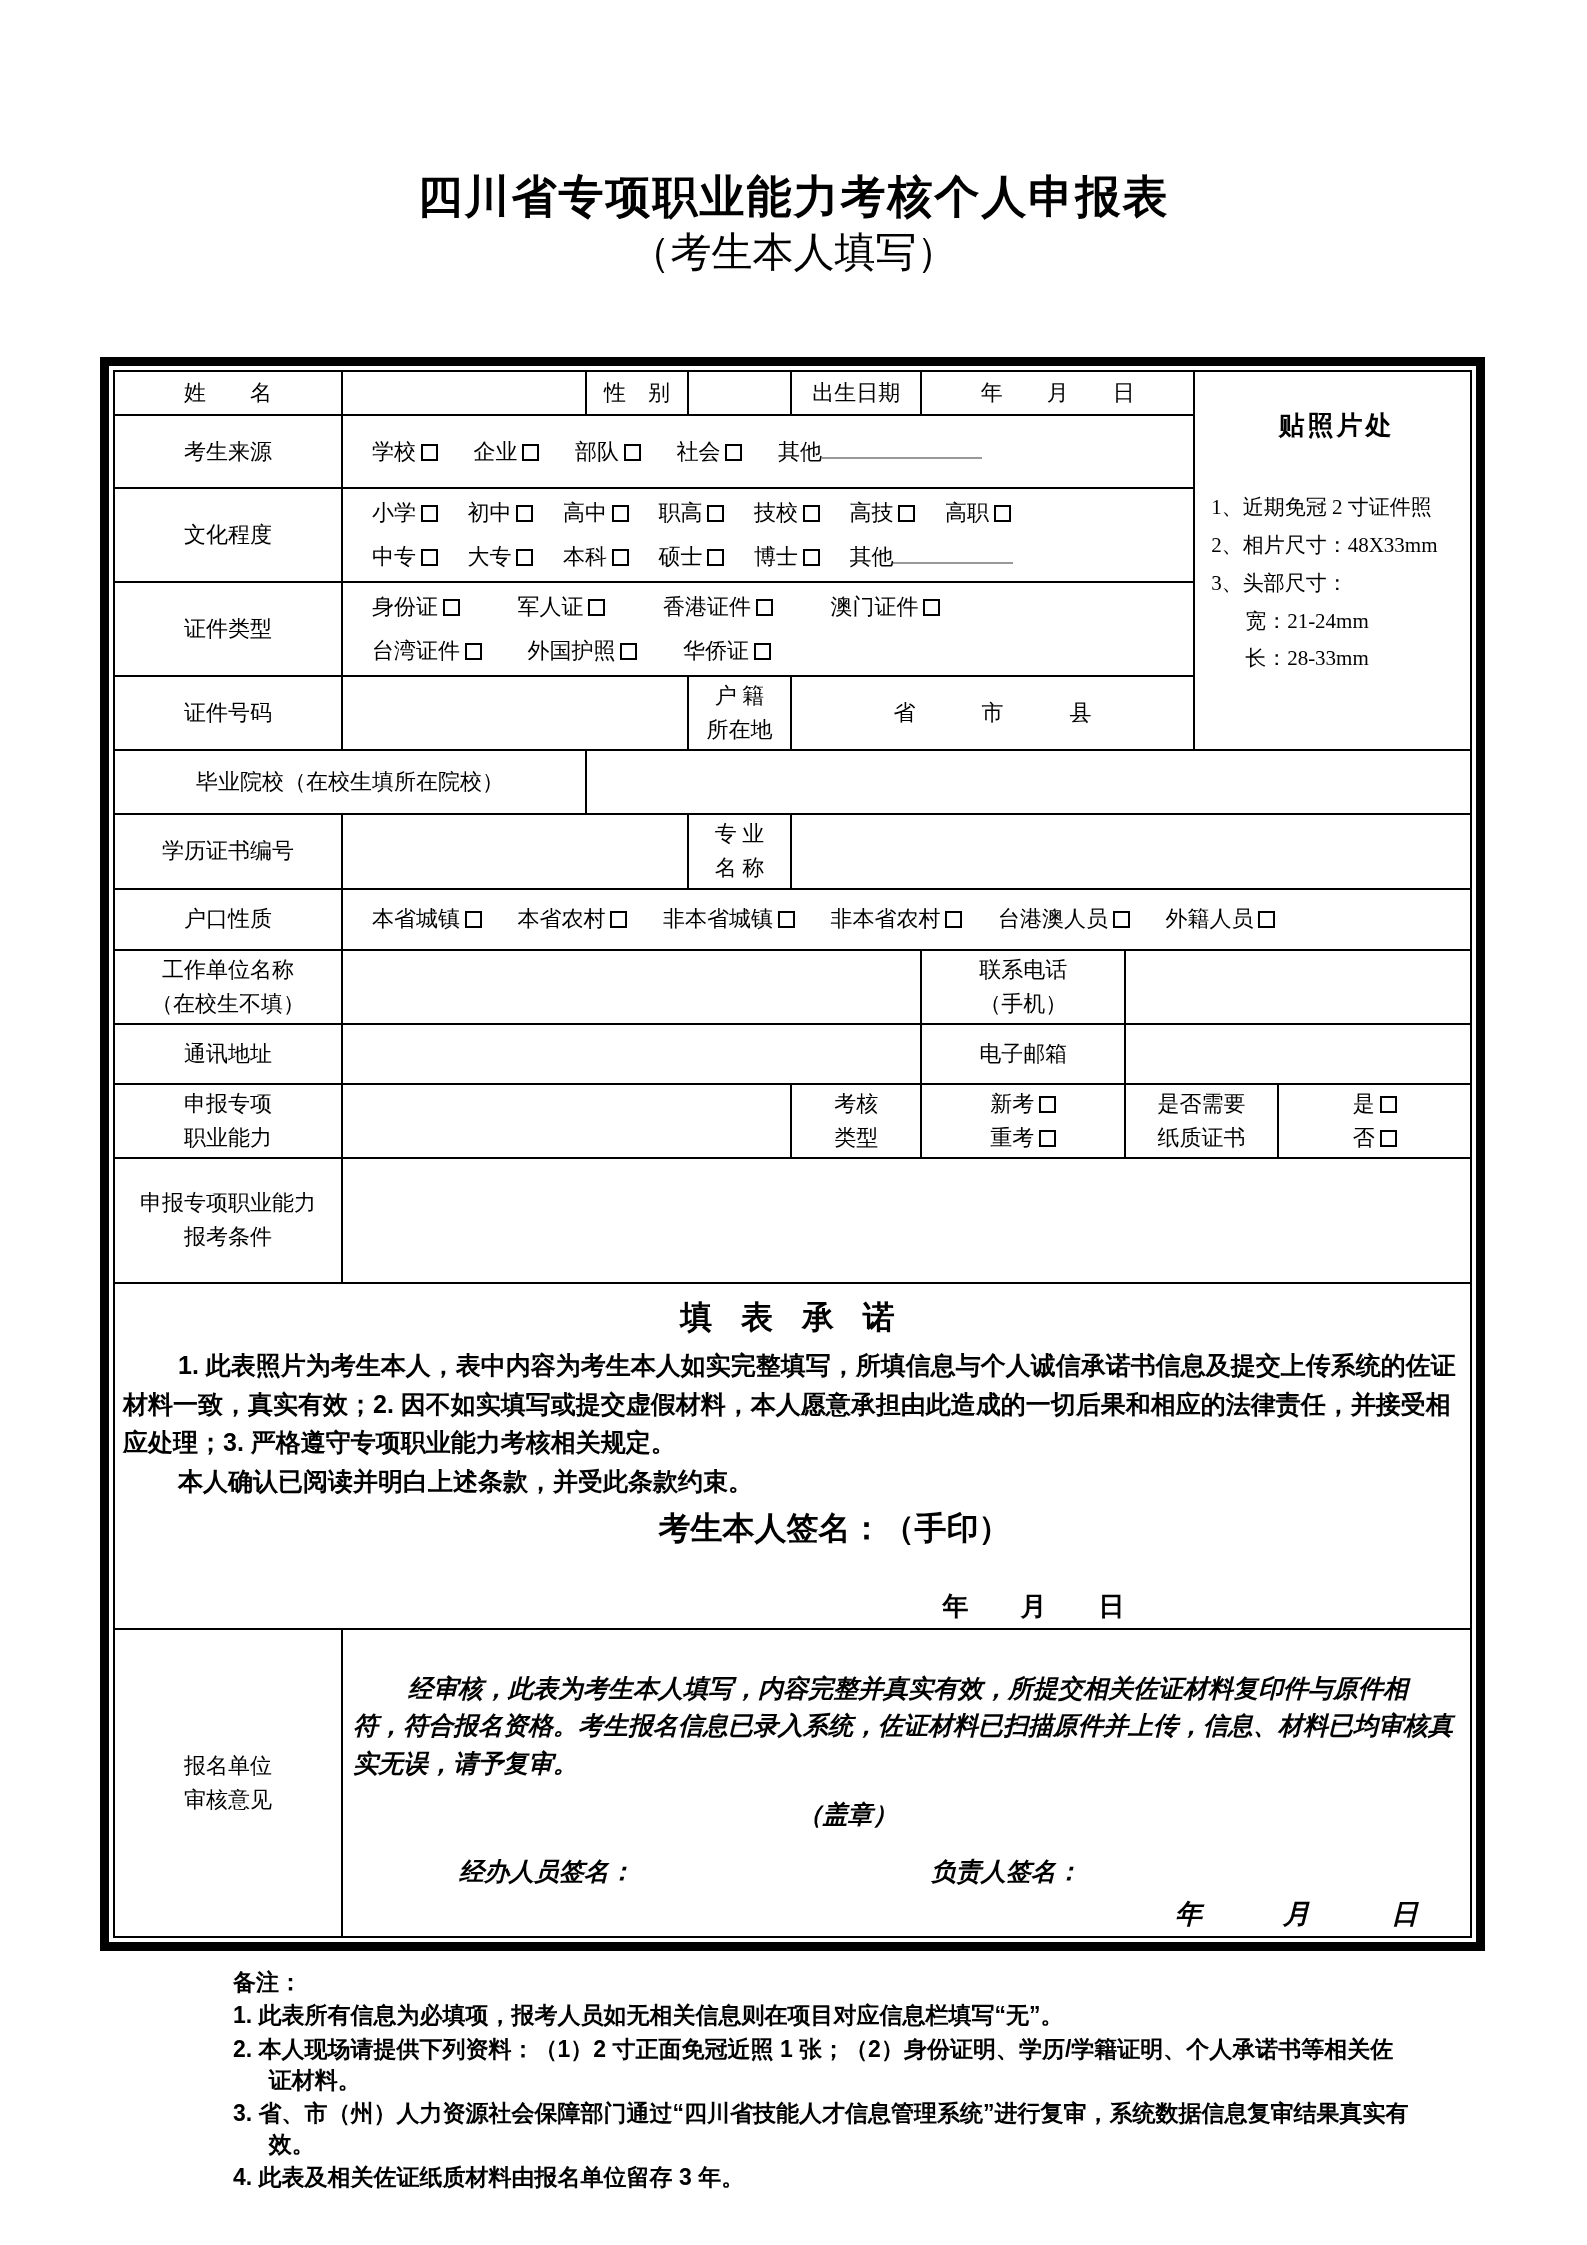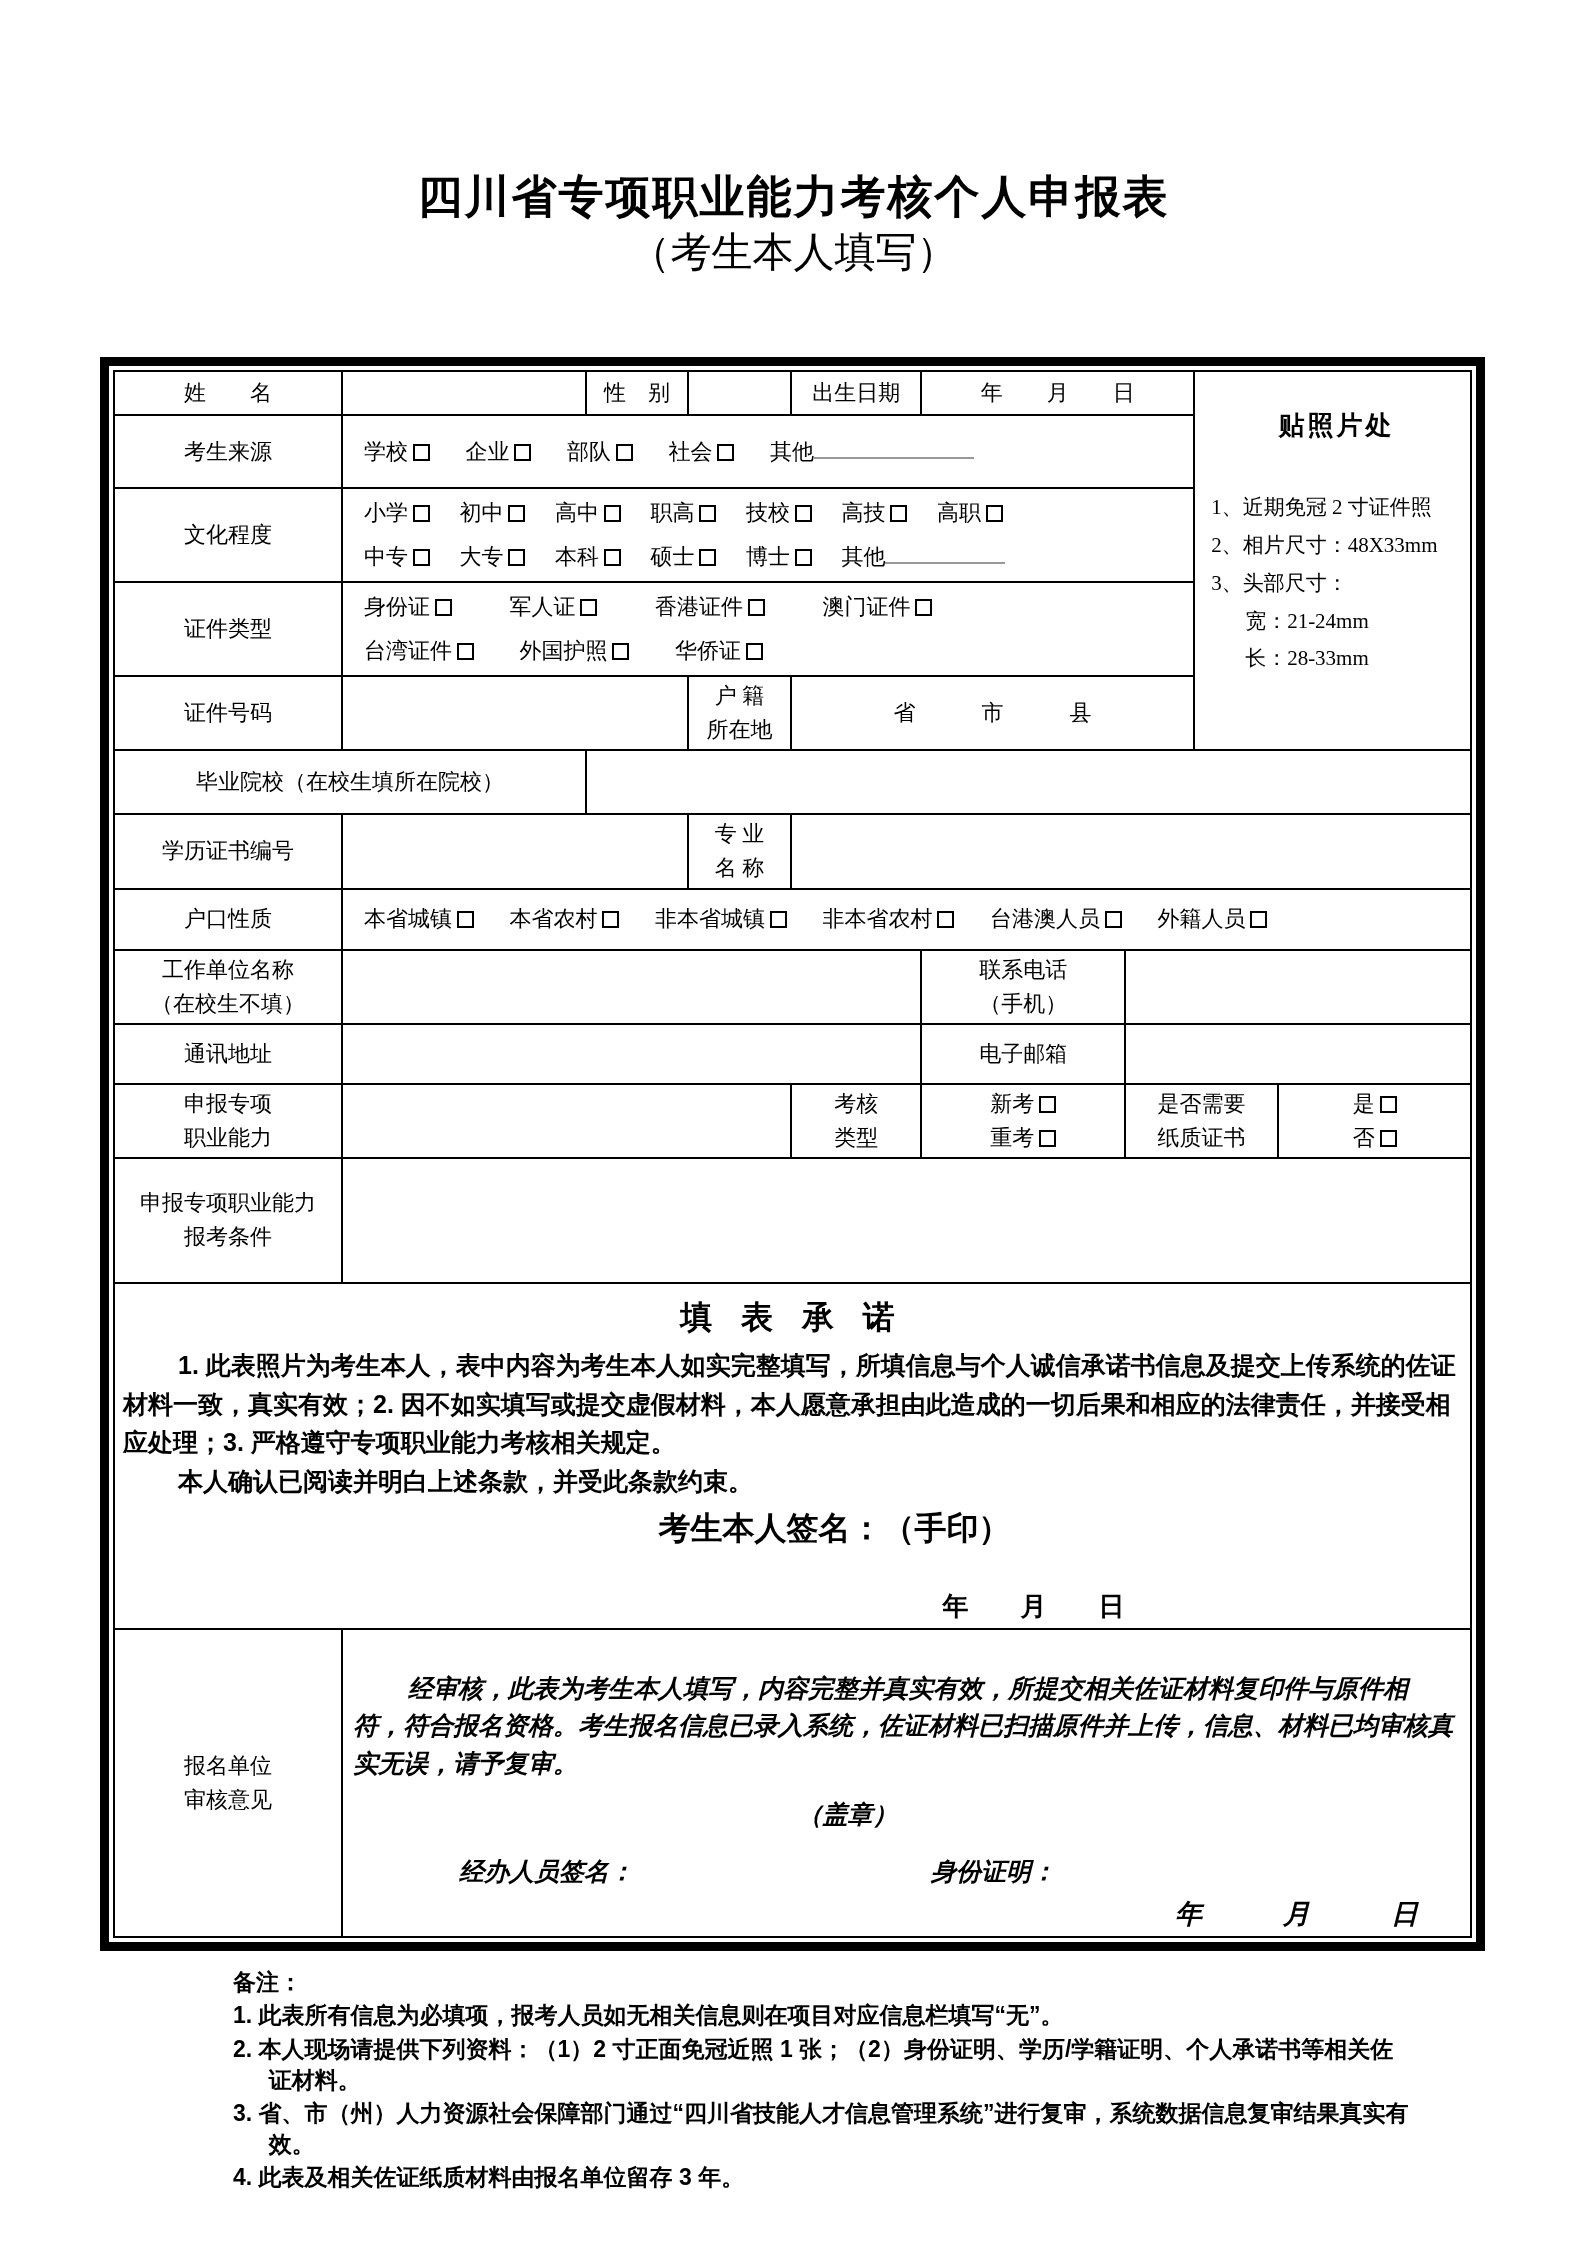--- a/index.html
+++ b/index.html
@@ -19,21 +19,21 @@
   .table-frame{
     margin:80px 0 0 100px;width:1359px;
     border:9px solid #000;padding:4px;box-sizing:content-box;
   }
   table{border-collapse:collapse;width:100%;table-layout:fixed;}
   td{
     border:2px solid #000;font-size:22px;vertical-align:middle;
     padding:2px 6px;overflow:hidden;
   }
   .lbl{text-align:center;line-height:1.55;}
-  .opts{padding-left:21px;line-height:2.0;}
+  .opts{padding-left:29px;line-height:2.0;}
   .opt{white-space:nowrap;margin-right:30px;}
   .opt-md{white-space:nowrap;margin-right:24px;}
   .opt-lg{white-space:nowrap;margin-right:52px;}
   .opt-xl{white-space:nowrap;margin-right:40px;}
   .cb{
     display:inline-block;width:17px;height:17px;box-sizing:border-box;
     border:2px solid #000;margin-left:5px;vertical-align:-2px;background:#fff;
   }
   .uline{
     display:inline-block;height:6px;border-bottom:2px solid #999;
@@ -261,21 +261,21 @@
   <tr class="r14">
     <td class="lbl">
       <div>报名单位</div>
       <div>审核意见</div>
     </td>
     <td class="review-cell sans" colspan="8">
       <p class="review-p">经审核，此表为考生本人填写，内容完整并真实有效，所提交相关佐证材料复印件与原件相符，符合报名资格。考生报名信息已录入系统，佐证材料已扫描原件并上传，信息、材料已均审核真实无误，请予复审。</p>
       <div class="review-seal">（盖章）</div>
       <div class="review-signs">
         <span class="sign1">经办人员签名：</span>
-        <span class="sign2">身份证明：</span>
+        <span class="sign2">负责人签名：</span>
       </div>
       <div class="review-date">年　　　月　　　日</div>
     </td>
   </tr>
 
   </tbody>
 </table>
 </div>
 
 <div class="notes sans">

